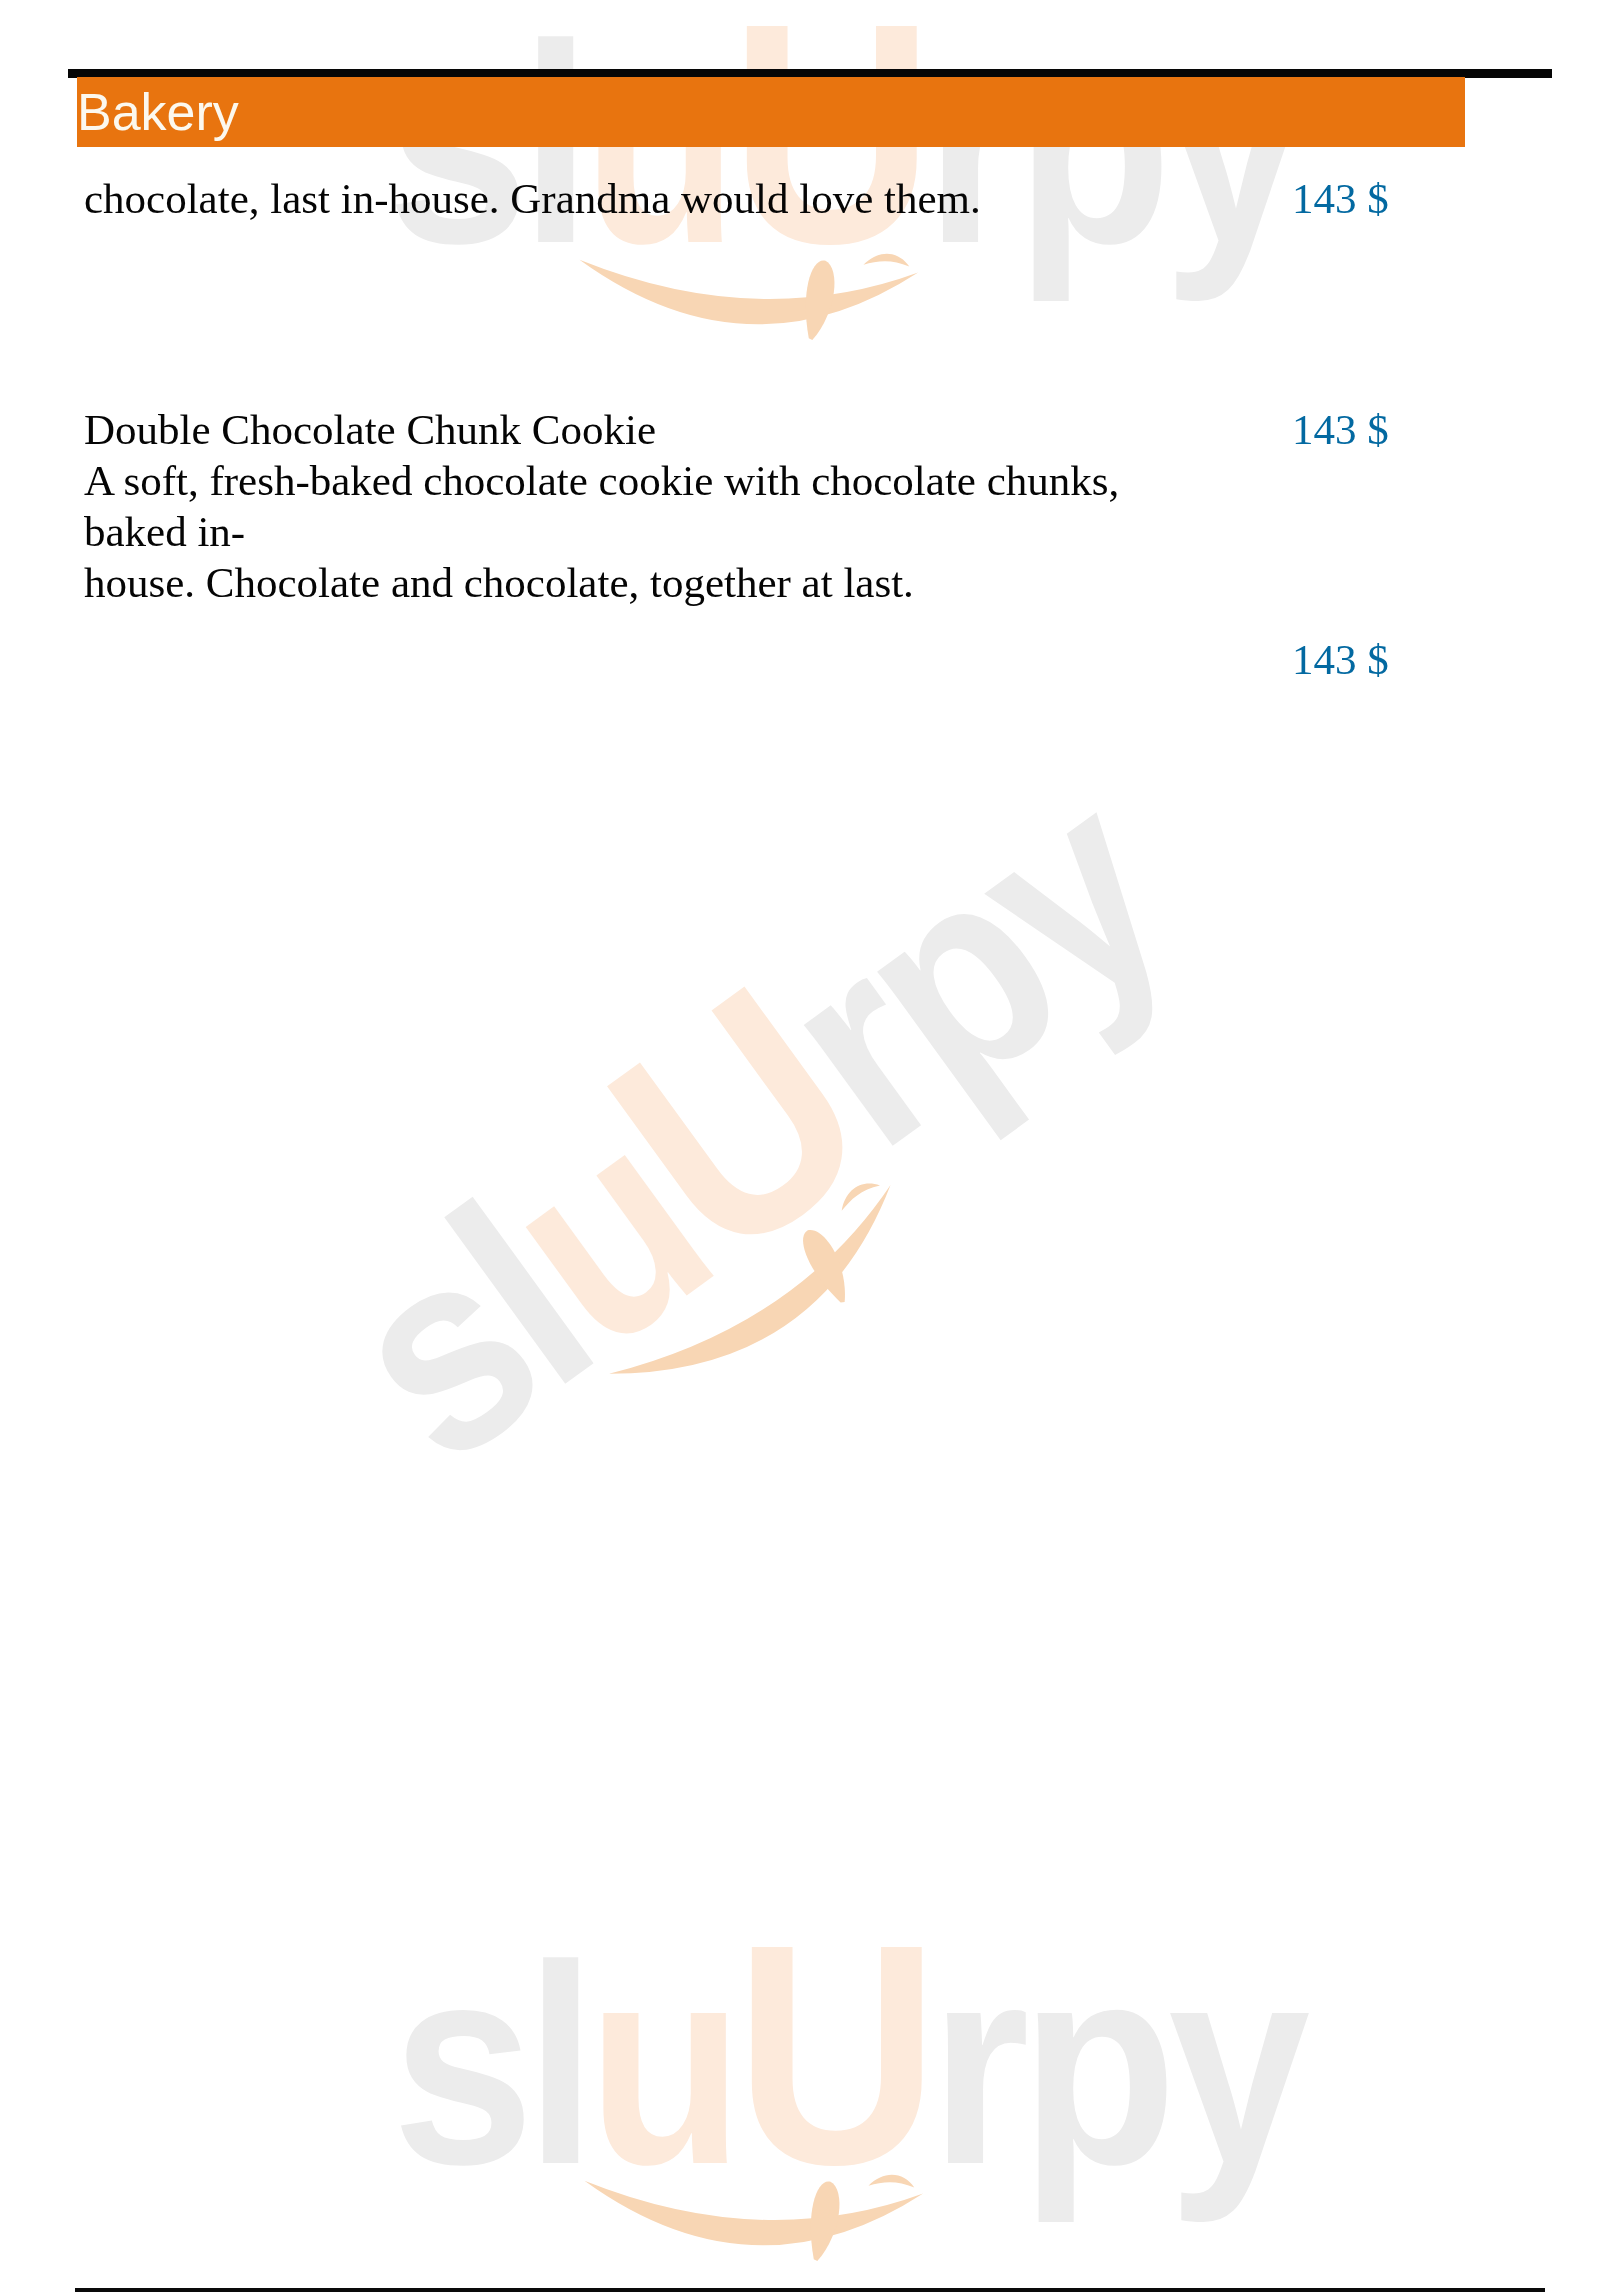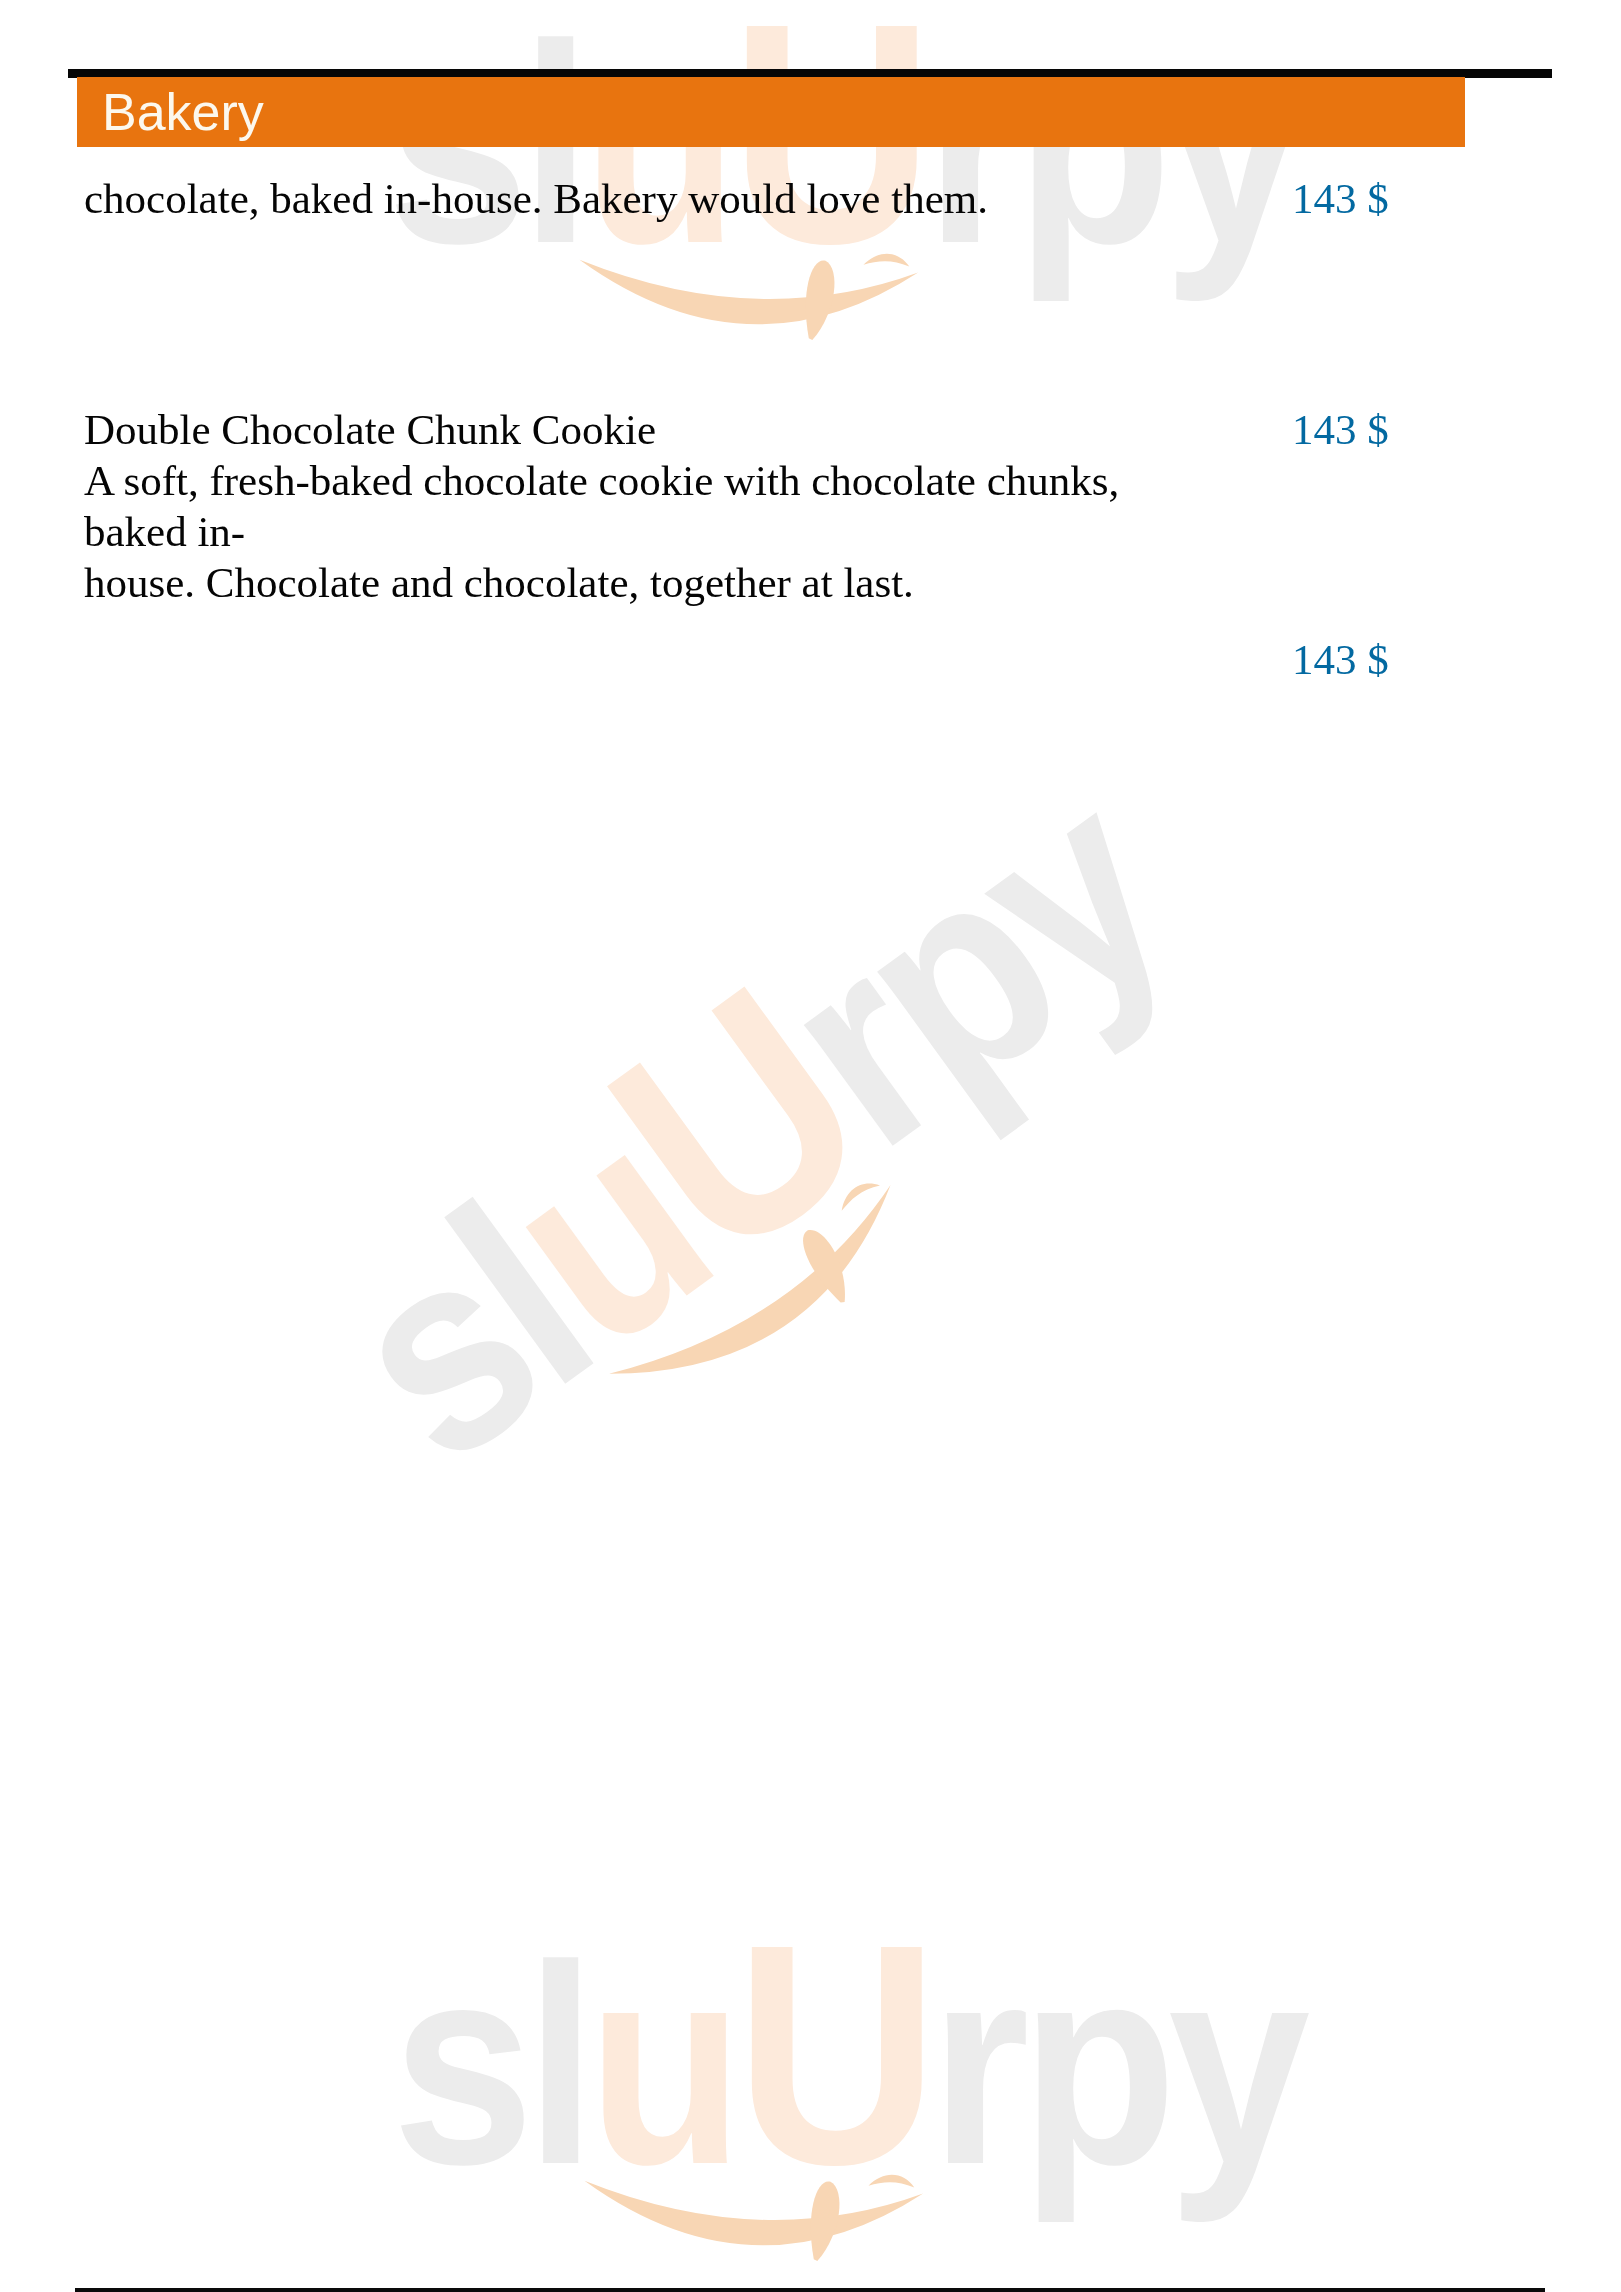--- a/index.html
+++ b/index.html
@@ -48,21 +48,21 @@
   }
   .header{
     position:absolute;z-index:3;
     left:77px;top:77px;width:1388px;height:70px;
     background:#E8740F;
   }
   .header .title{
     font-family:"Liberation Sans", sans-serif;
     font-size:52px;
     line-height:70px;
-    padding-left:25px;
+    padding-left:0;
     color:#FCF8EE;
   }
   .bottomline{
     position:absolute;z-index:3;
     left:75px;top:2288px;width:1470px;height:4.9px;
     background:#0a0a0a;
   }
   
   .item{
     position:absolute;z-index:2;
@@ -116,21 +116,21 @@
       <path d="M330,20 C348,4 370,6 382,22 C362,14 346,16 330,20 Z" fill="#f8d6b4"></path>
     </svg>
   </div>
 
   <div class="topbar"></div>
   <div class="header">
     <div class="title">Bakery</div>
   </div>
 
   <div class="item item-1">
-    <div>chocolate, baked in-house. Bakery would love them.</div>
+    <div>chocolate, last in-house. Grandma would love them.</div>
   </div>
   <div class="price price-1">143 $</div>
 
   <div class="item item-2">
     <div>Double Chocolate Chunk Cookie</div>
     <div>A soft, fresh-baked chocolate cookie with chocolate chunks, baked in-</div>
     <div>house. Chocolate and chocolate, together at last.</div>
   </div>
   <div class="price price-2">143 $</div>
 

